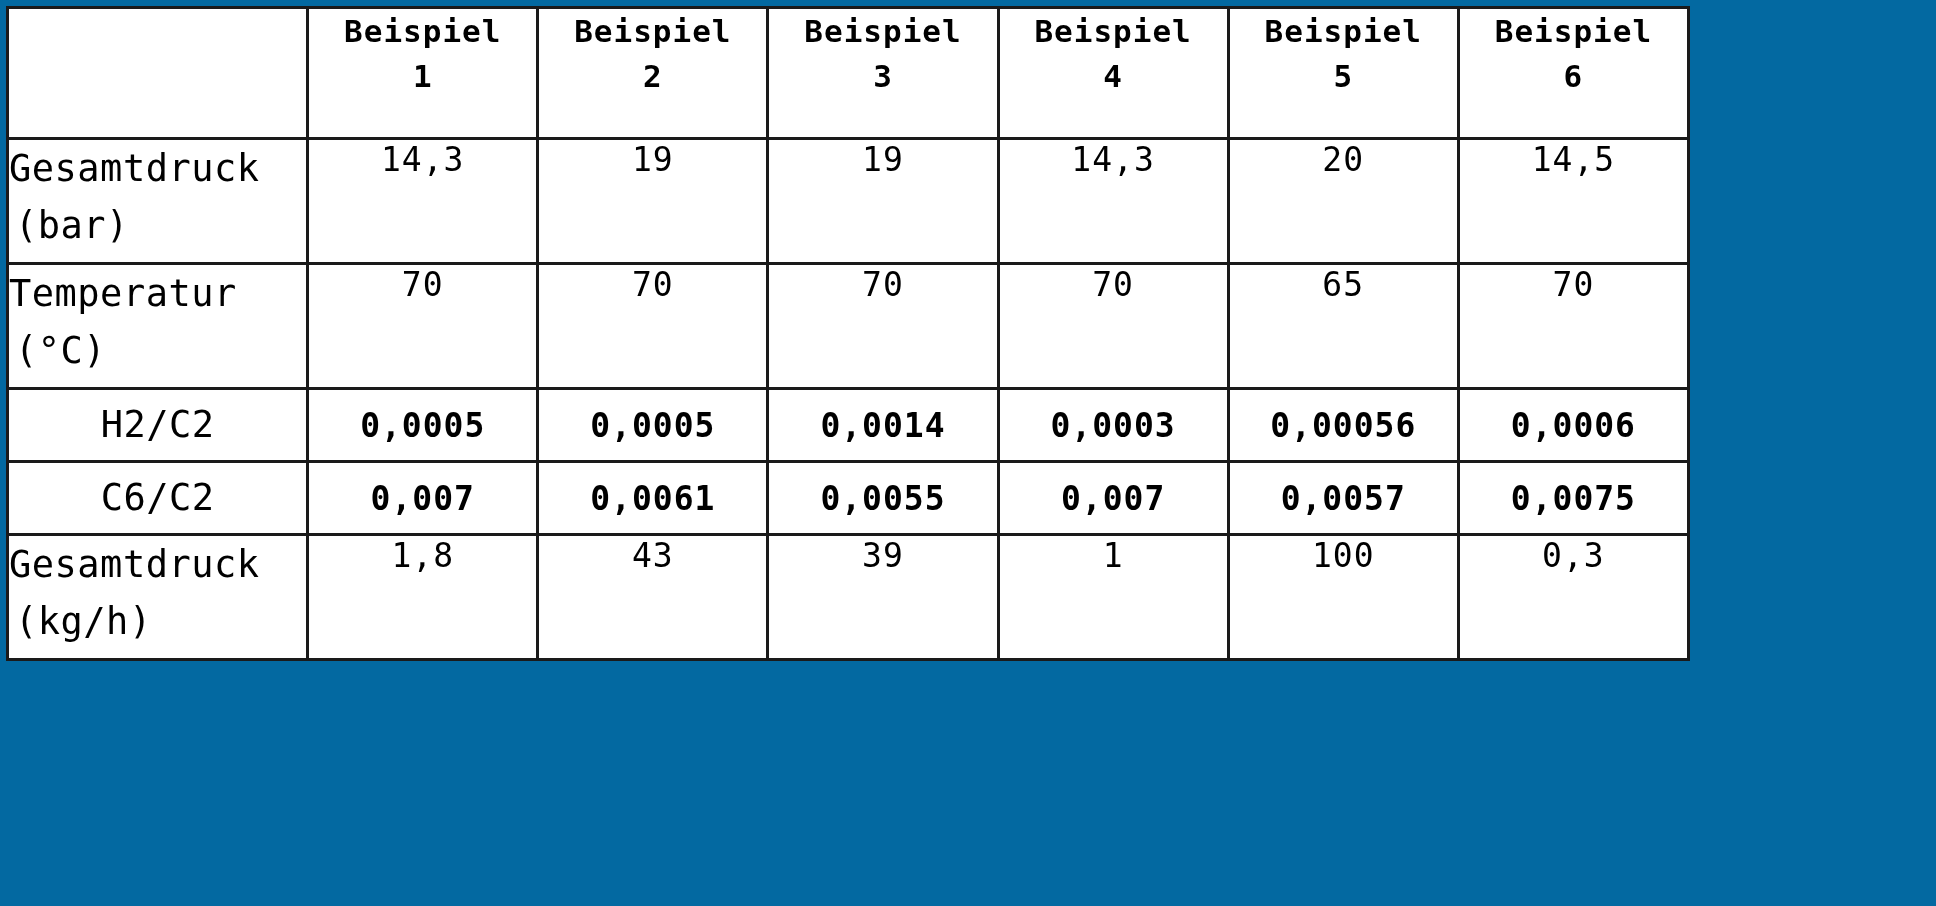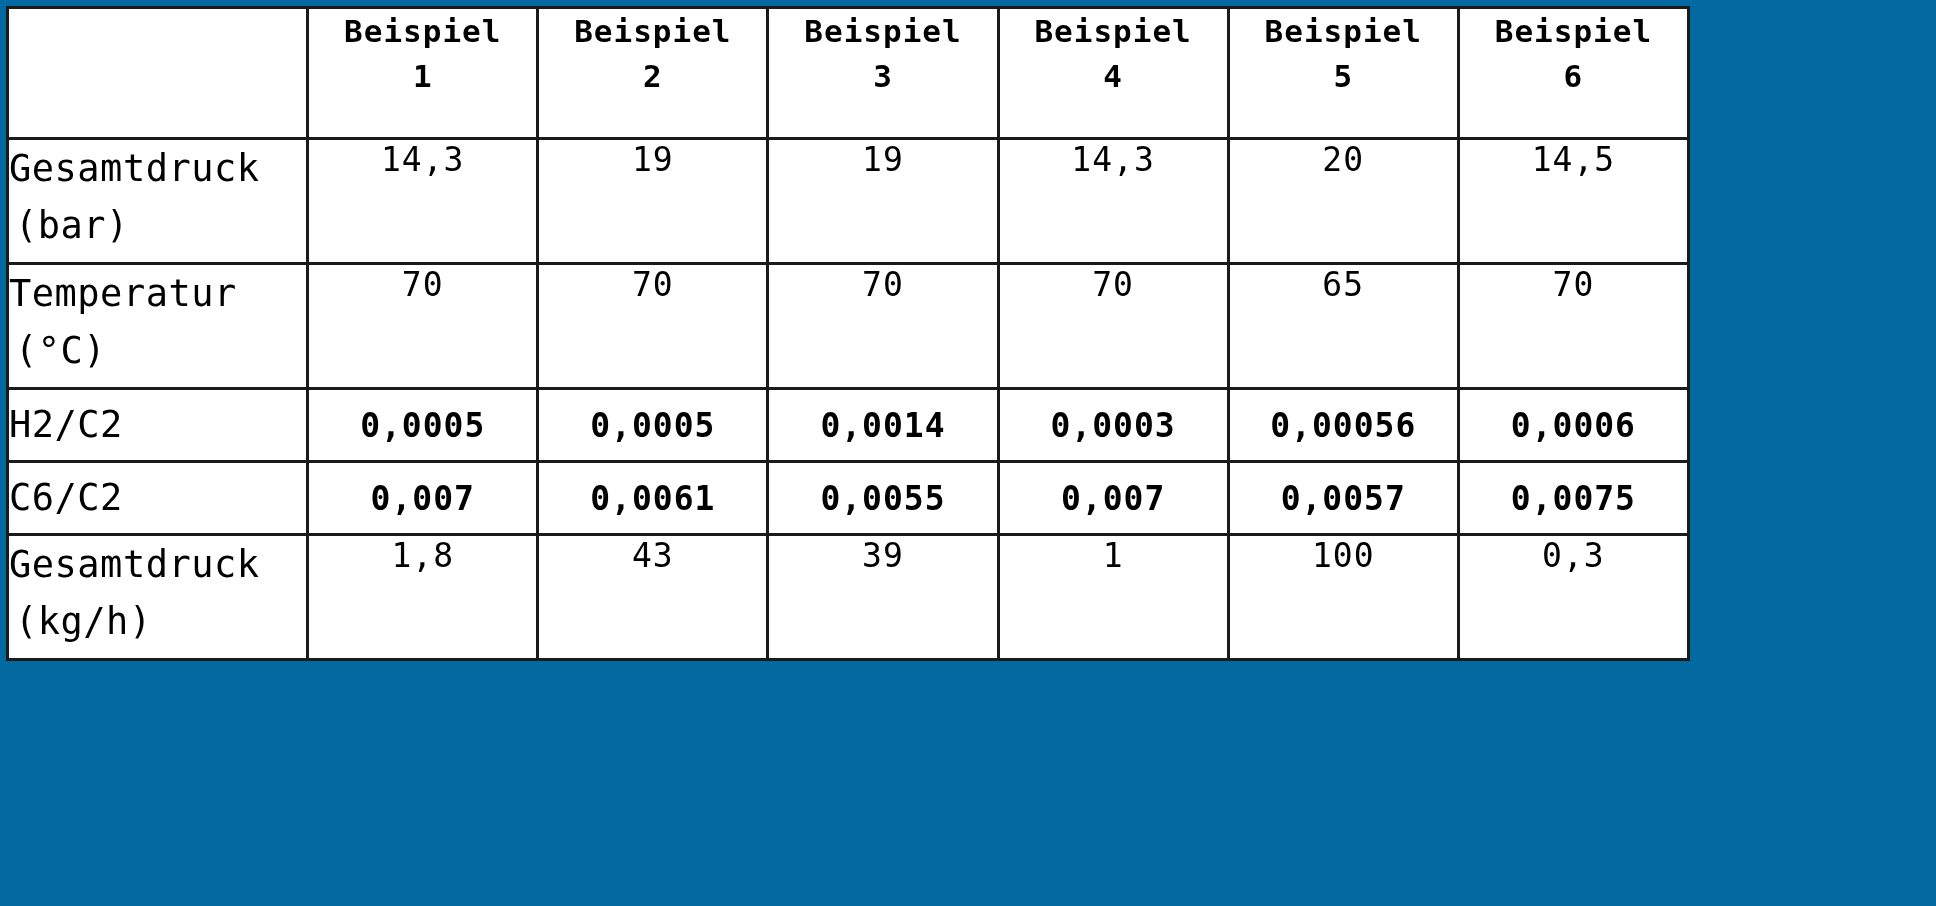--- a/index.html
+++ b/index.html
@@ -77,21 +77,21 @@
     text-align: center;
     padding-top: 14px;
   }
 
   
   .r-tall td { height: 122px; }
   .r-short td { height: 60px; }
 
   .r-tall .rval { vertical-align: top; }
   .r-short .rval { vertical-align: middle; padding-top: 0; font-weight: bold; }
-  .r-short .rlabel { padding-top: 6px; padding-bottom: 4px; }
+  .r-short .rlabel { padding-top: 6px; padding-bottom: 4px; text-align: center; }
 </style>
 </head>
 <body>
 
 <div class="page">
   <div class="table-wrap">
     <table class="data">
       <colgroup>
         <col class="label-col">
         <col class="val-col">

